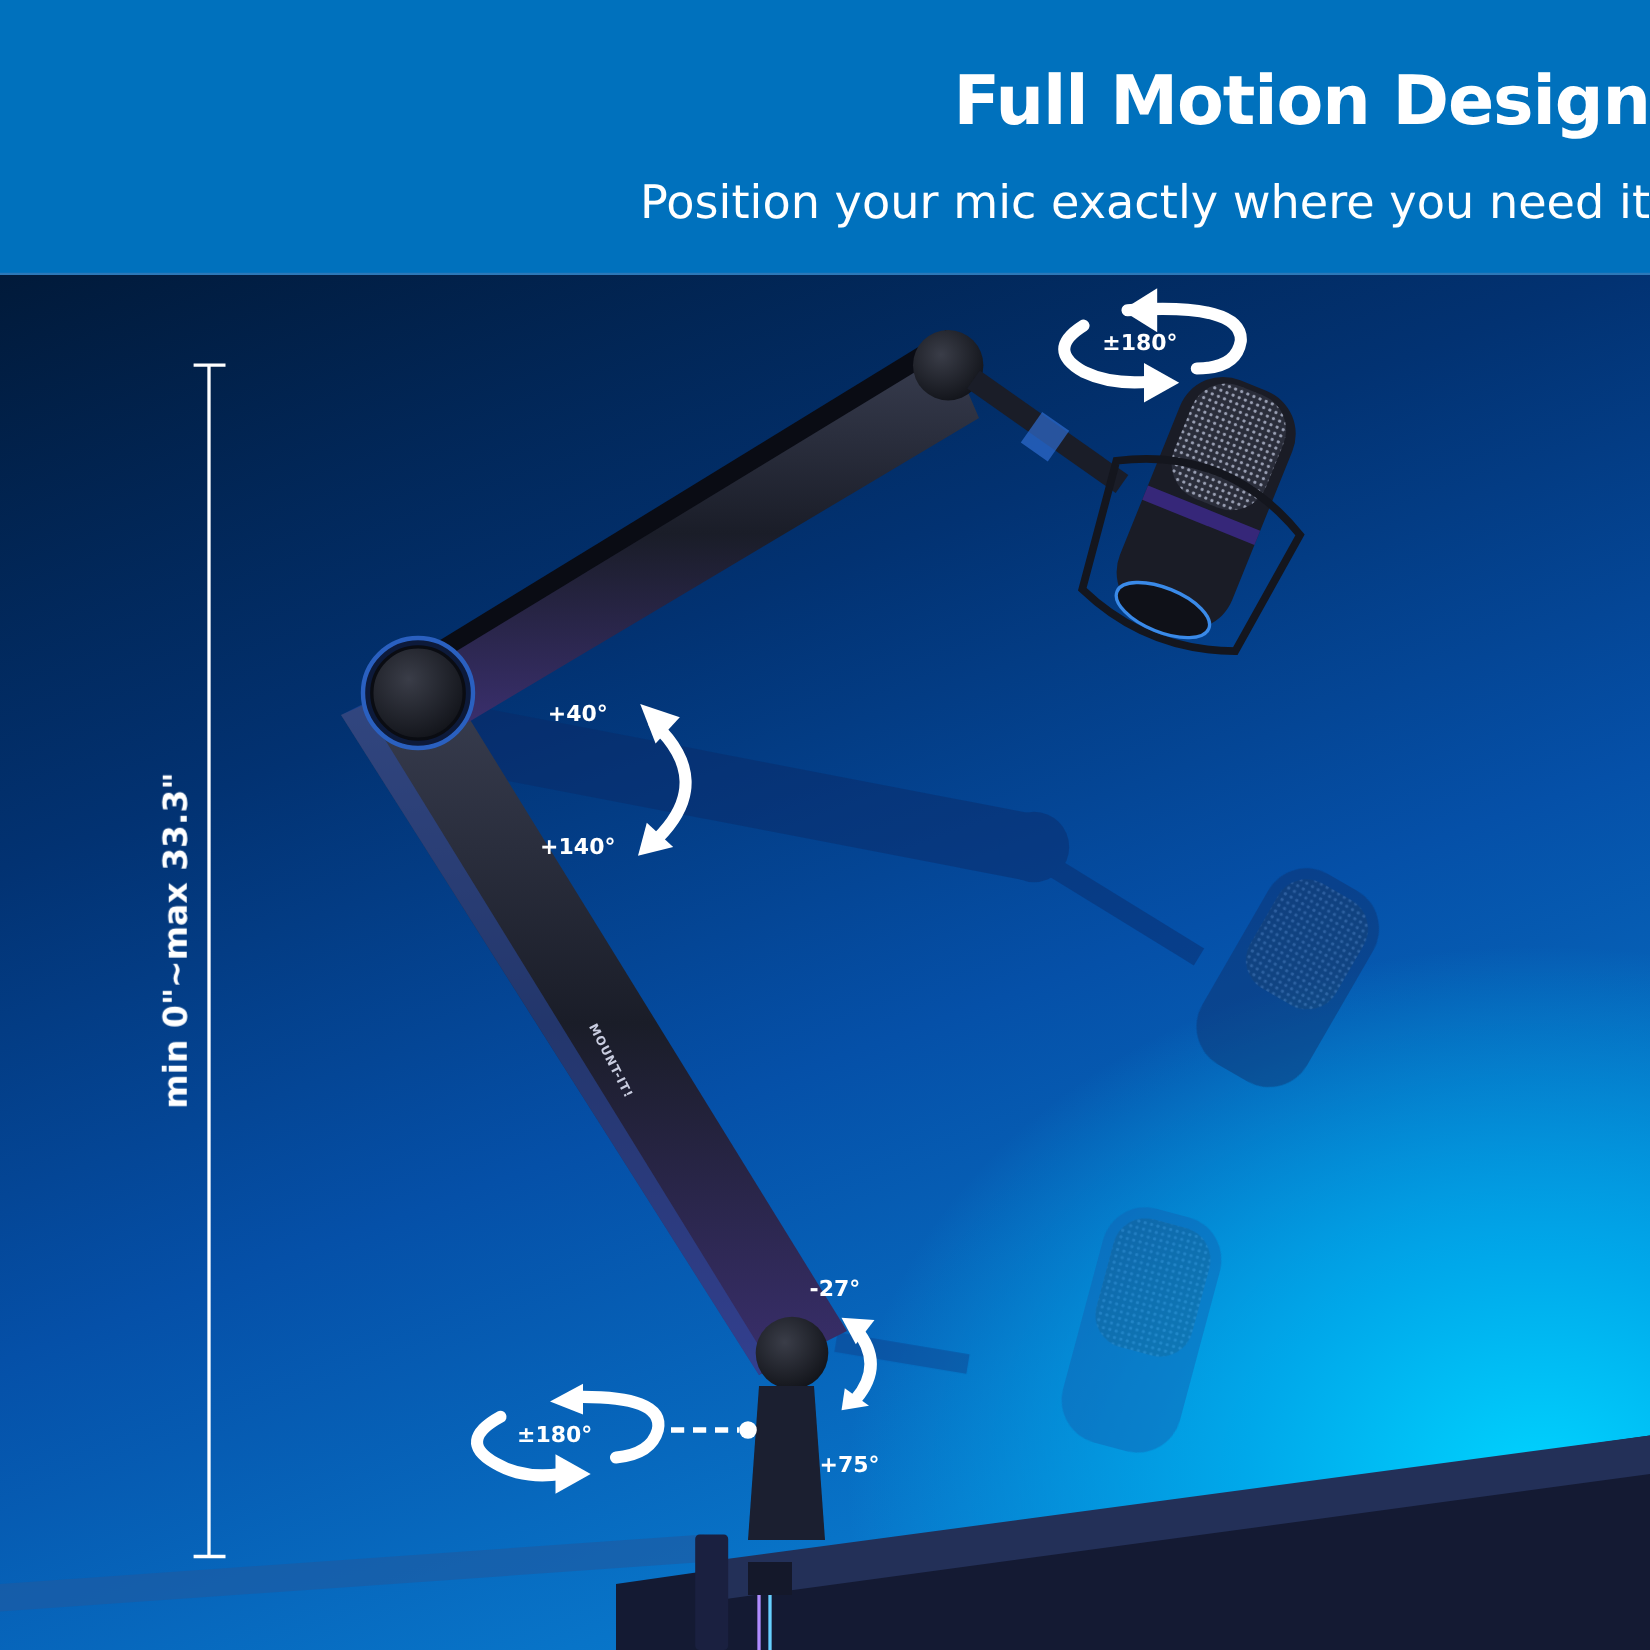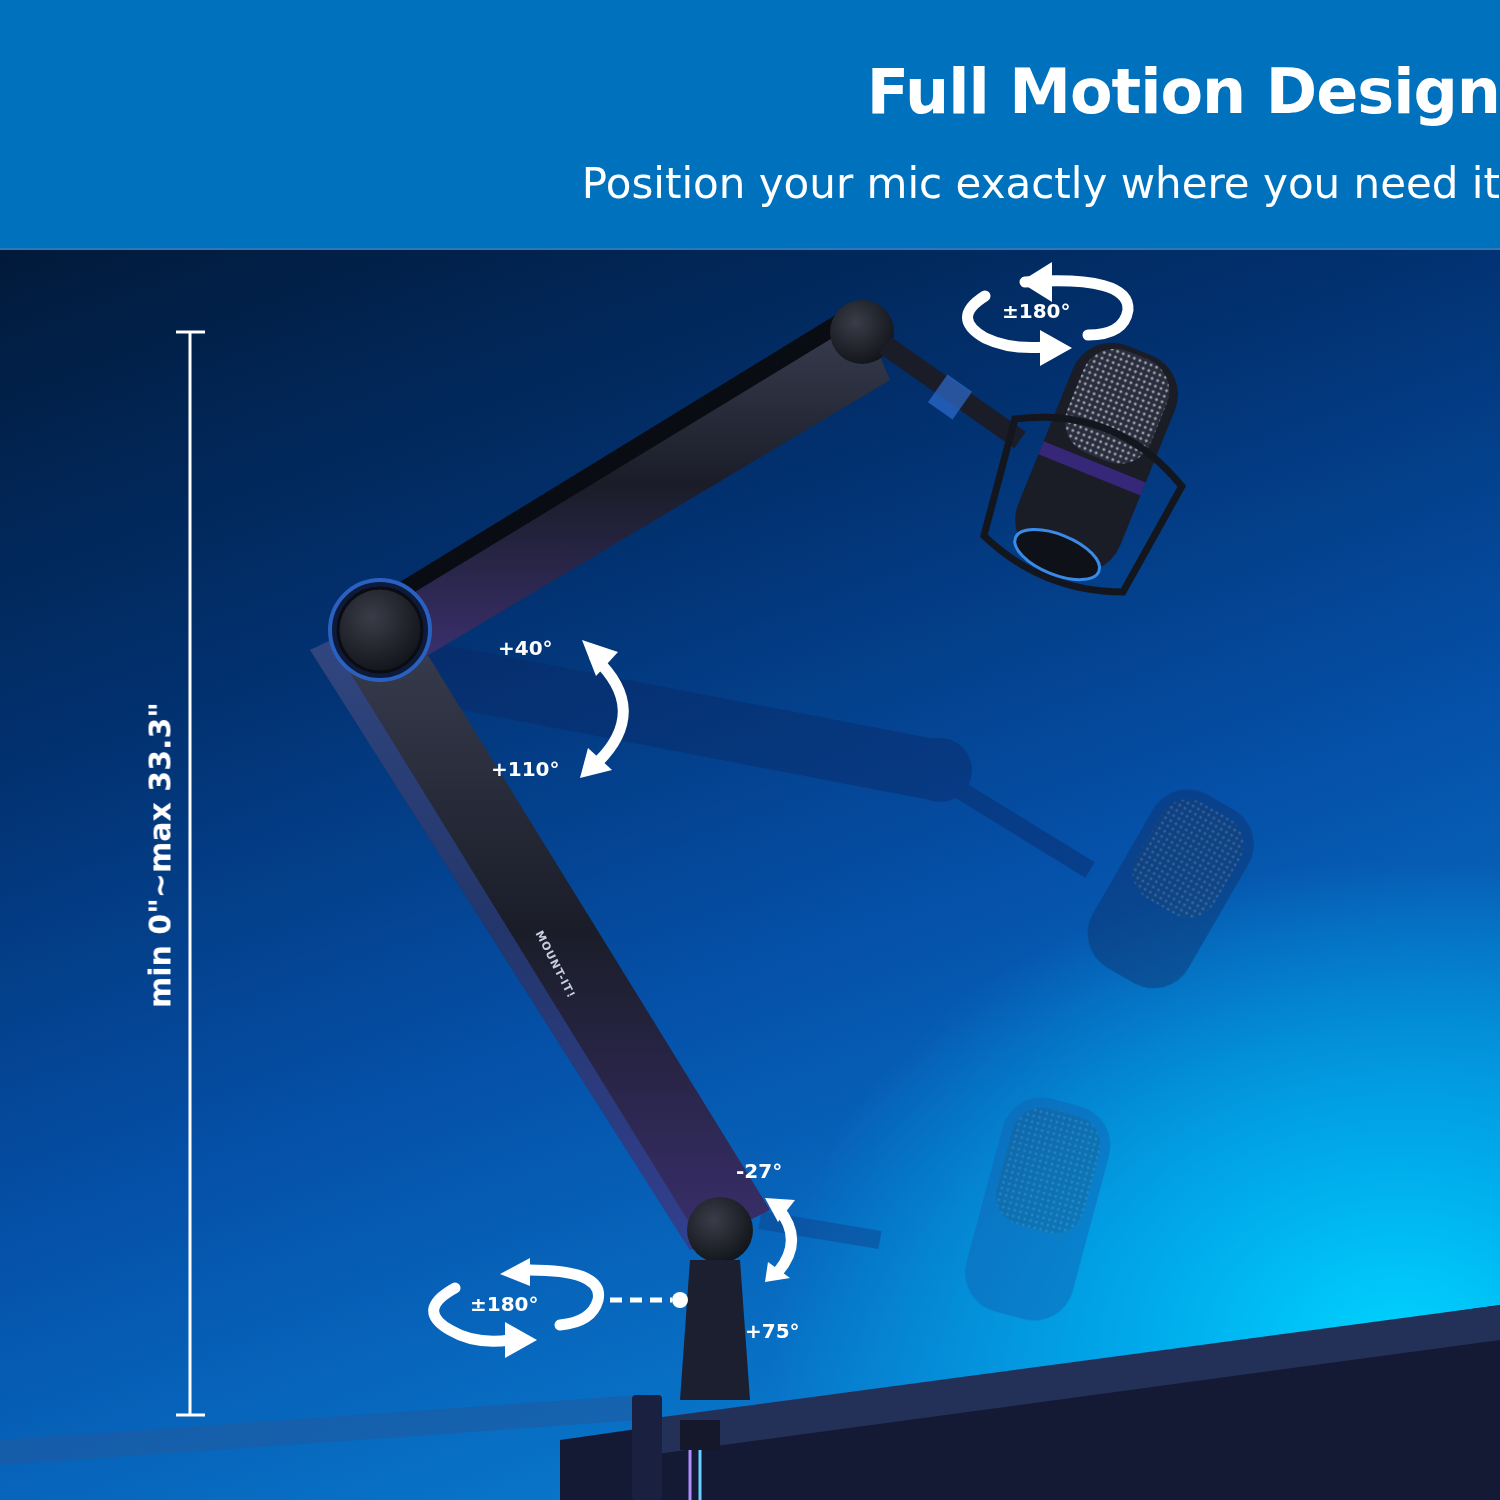--- a/index.html
+++ b/index.html
@@ -133,19 +133,19 @@
     <g>
       <line x1="610" y1="1300" x2="672" y2="1300" stroke="#ffffff" stroke-width="5" stroke-dasharray="12,8"></line>
       <circle cx="680" cy="1300" r="8" fill="#ffffff"></circle>
     </g>
   </svg>
 
   <div class="brand" style="top:708px;">MOUNT-IT!</div>
 
   <div class="lbl" style="left:1002px; top:45px;">±180°</div>
   <div class="lbl" style="left:498px; top:382px;">+40°</div>
-  <div class="lbl" style="left:491px; top:503px;">+110°</div>
+  <div class="lbl" style="left:491px; top:503px;">+140°</div>
   <div class="lbl" style="left:736px; top:905px;">-27°</div>
   <div class="lbl" style="left:745px; top:1065px;">+75°</div>
   <div class="lbl" style="left:470px; top:1038px;">±180°</div>
 
   <div class="height-label" style="top:605px;">min 0"~max 33.3"</div>
 </div>
 
 </body></html>

